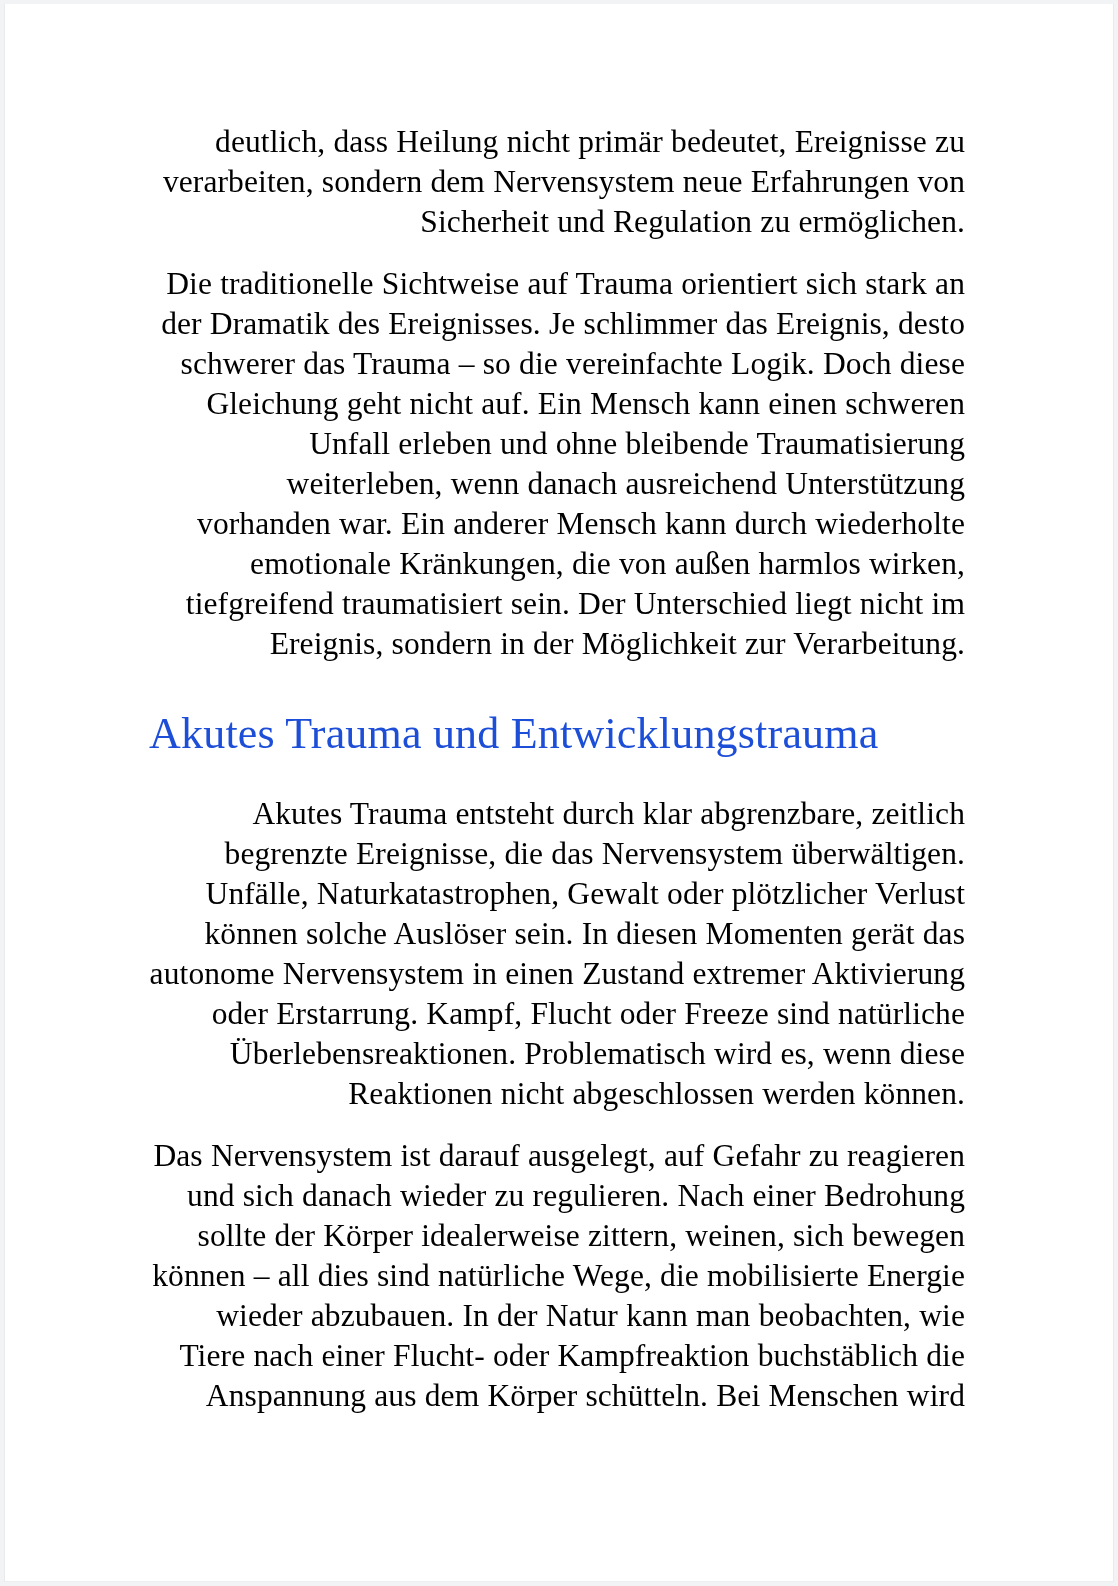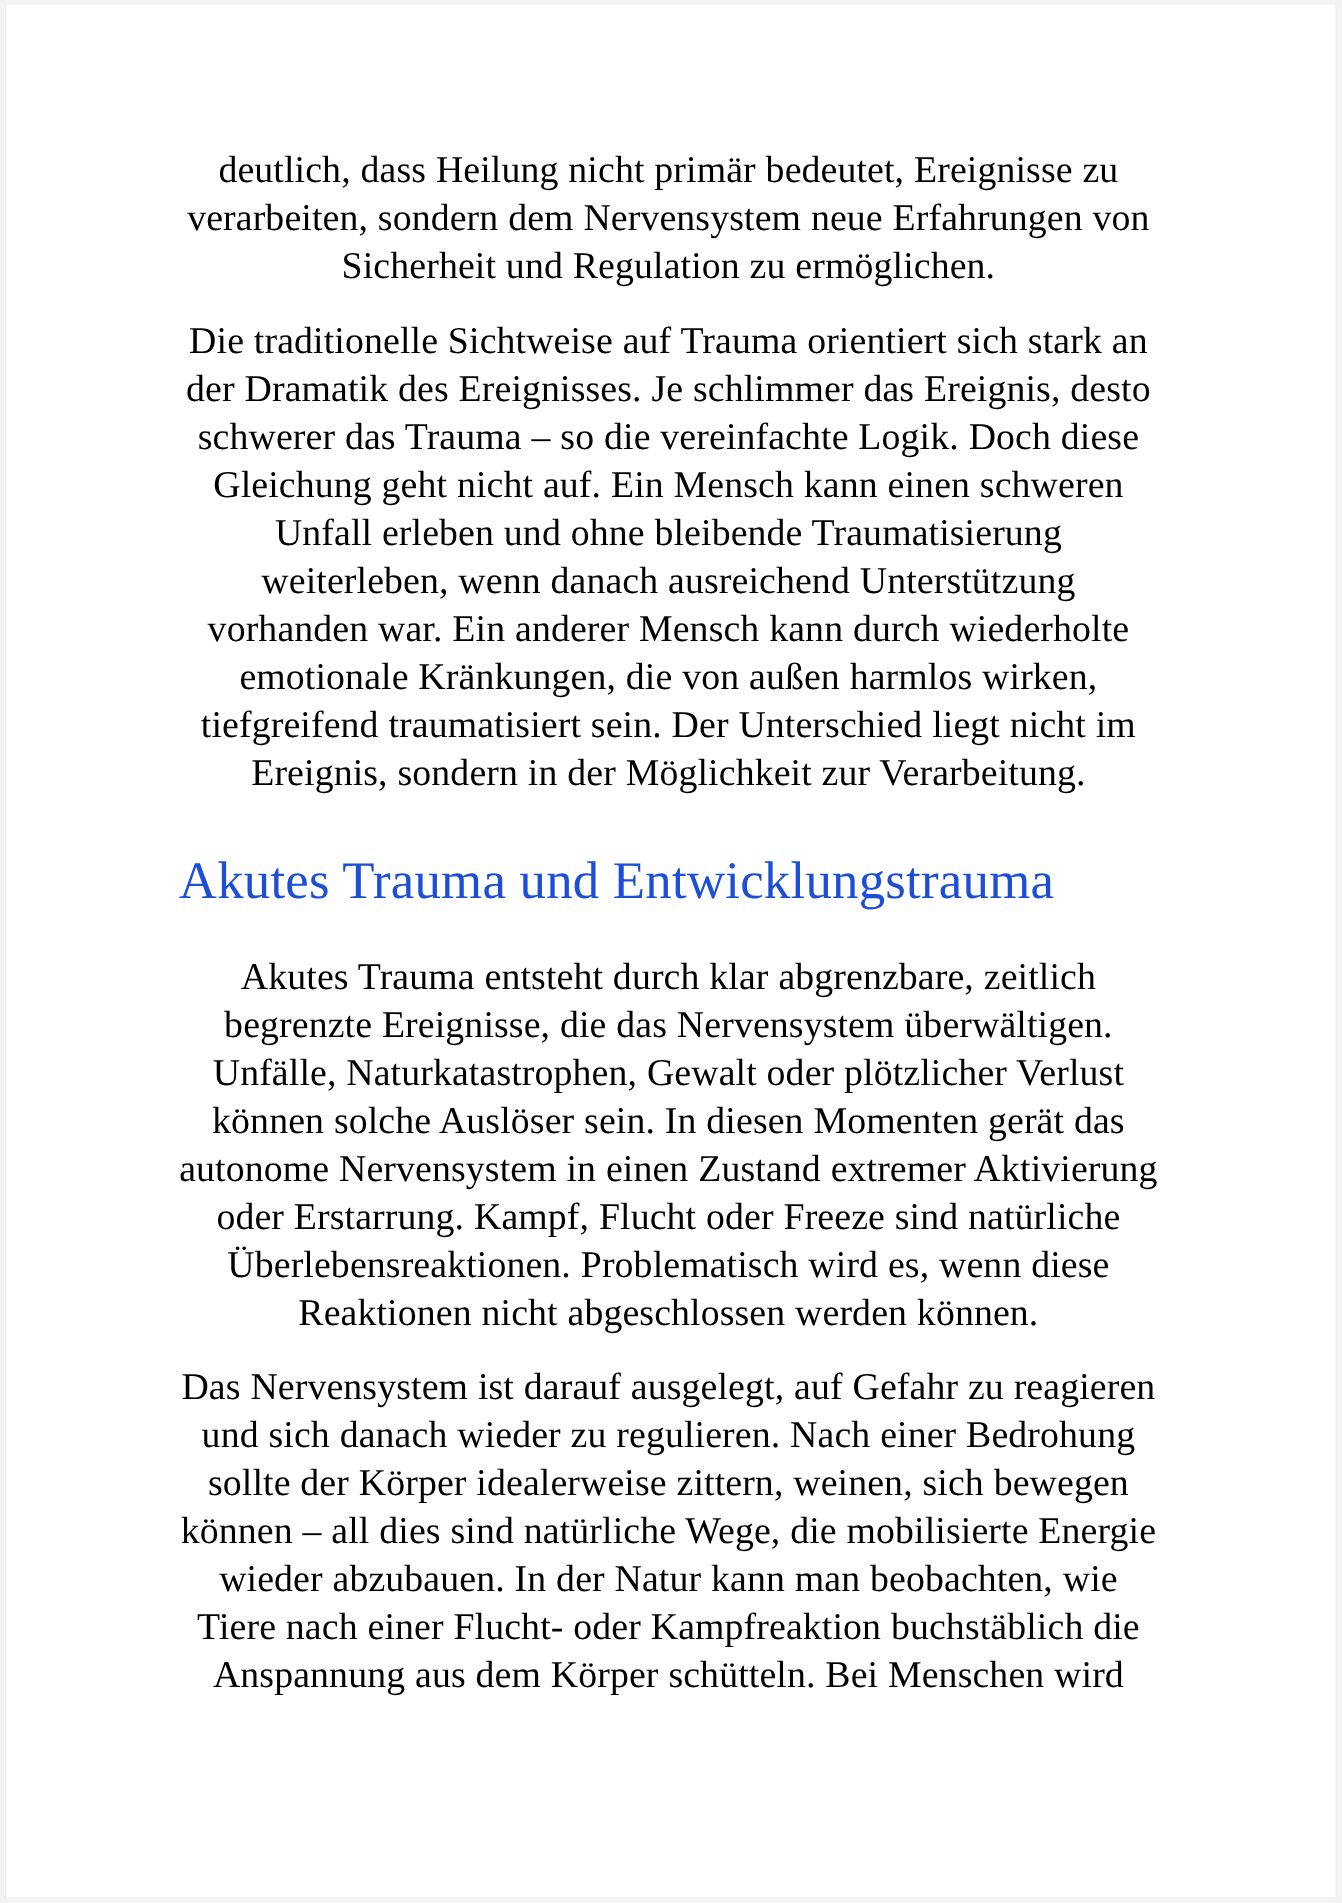--- a/index.html
+++ b/index.html
@@ -35,21 +35,21 @@
     left: 144px;
     top: 118px;
     width: 816px;
   }
 
   p.body-par {
     margin: 0 0 22px 0;
     font-size: 31.5px;
     line-height: 40px;
     color: #000000;
-    text-align: center;
+    text-align: right;
     letter-spacing: 0.1px;
     word-spacing: 0.2px;
     -webkit-font-smoothing: antialiased;
   }
 
   h2.section-heading {
     margin: 44px 0 34px 0;
     font-size: 44px;
     line-height: 52px;
     font-weight: normal;

